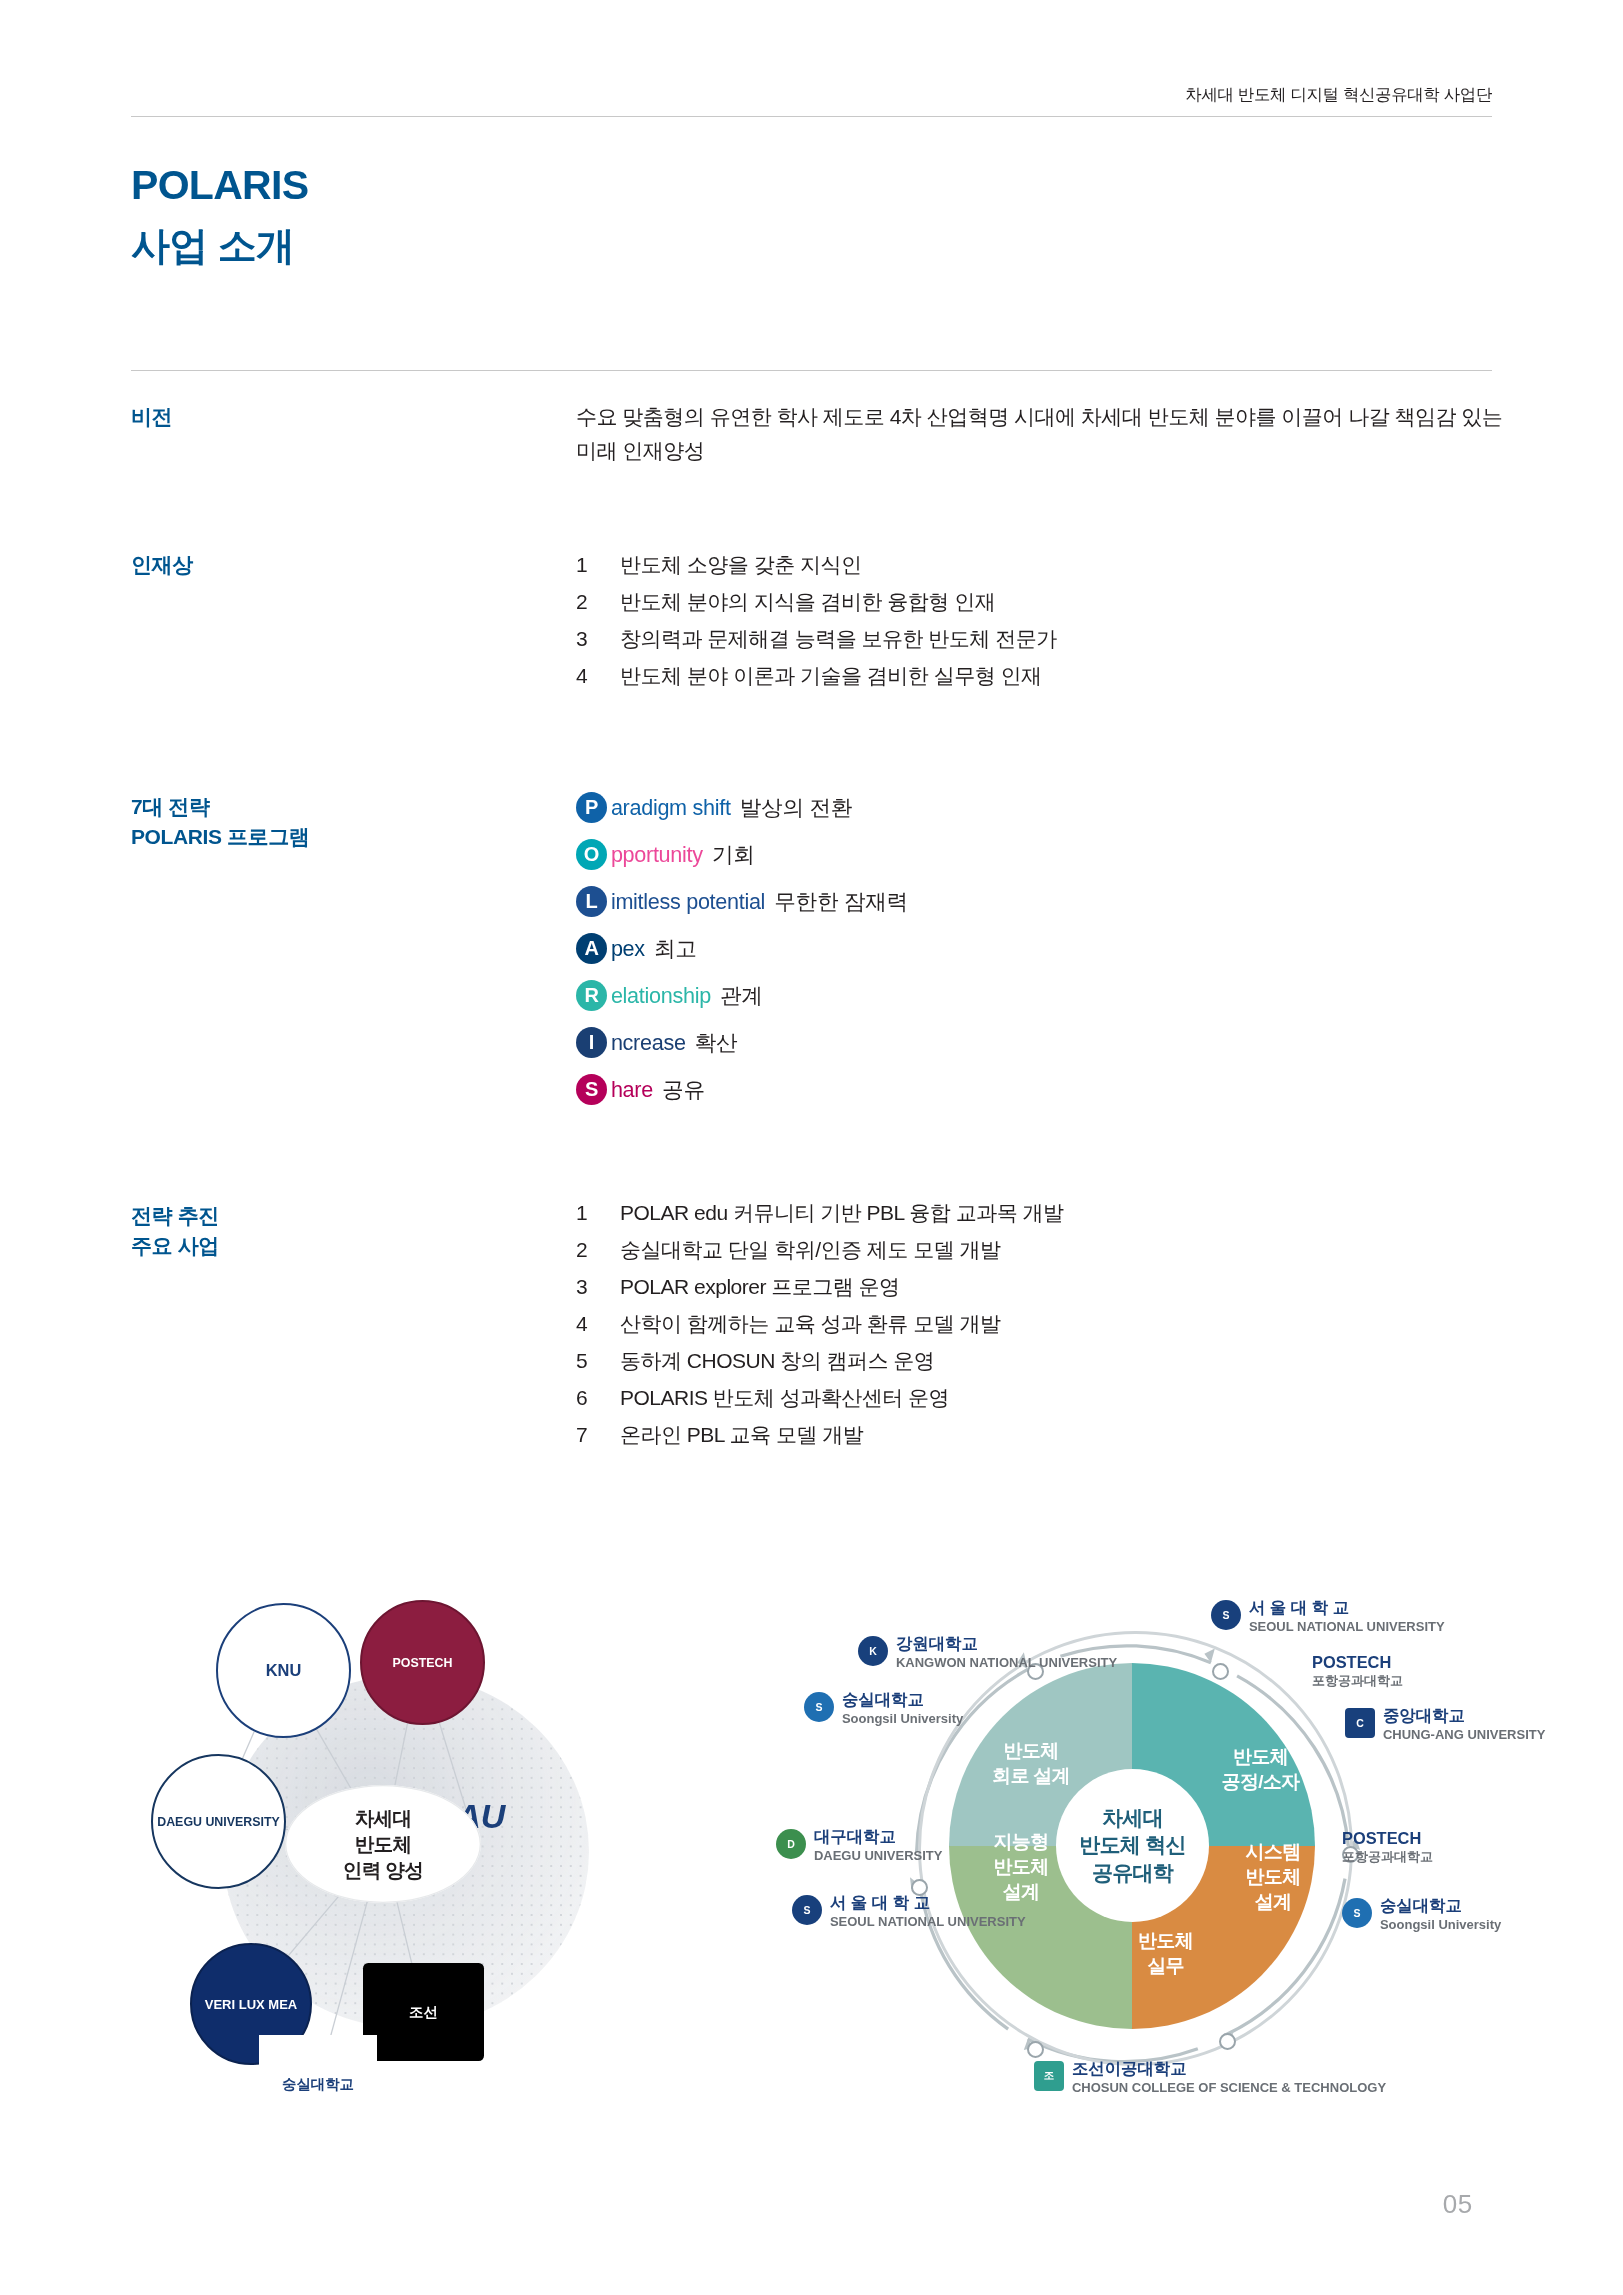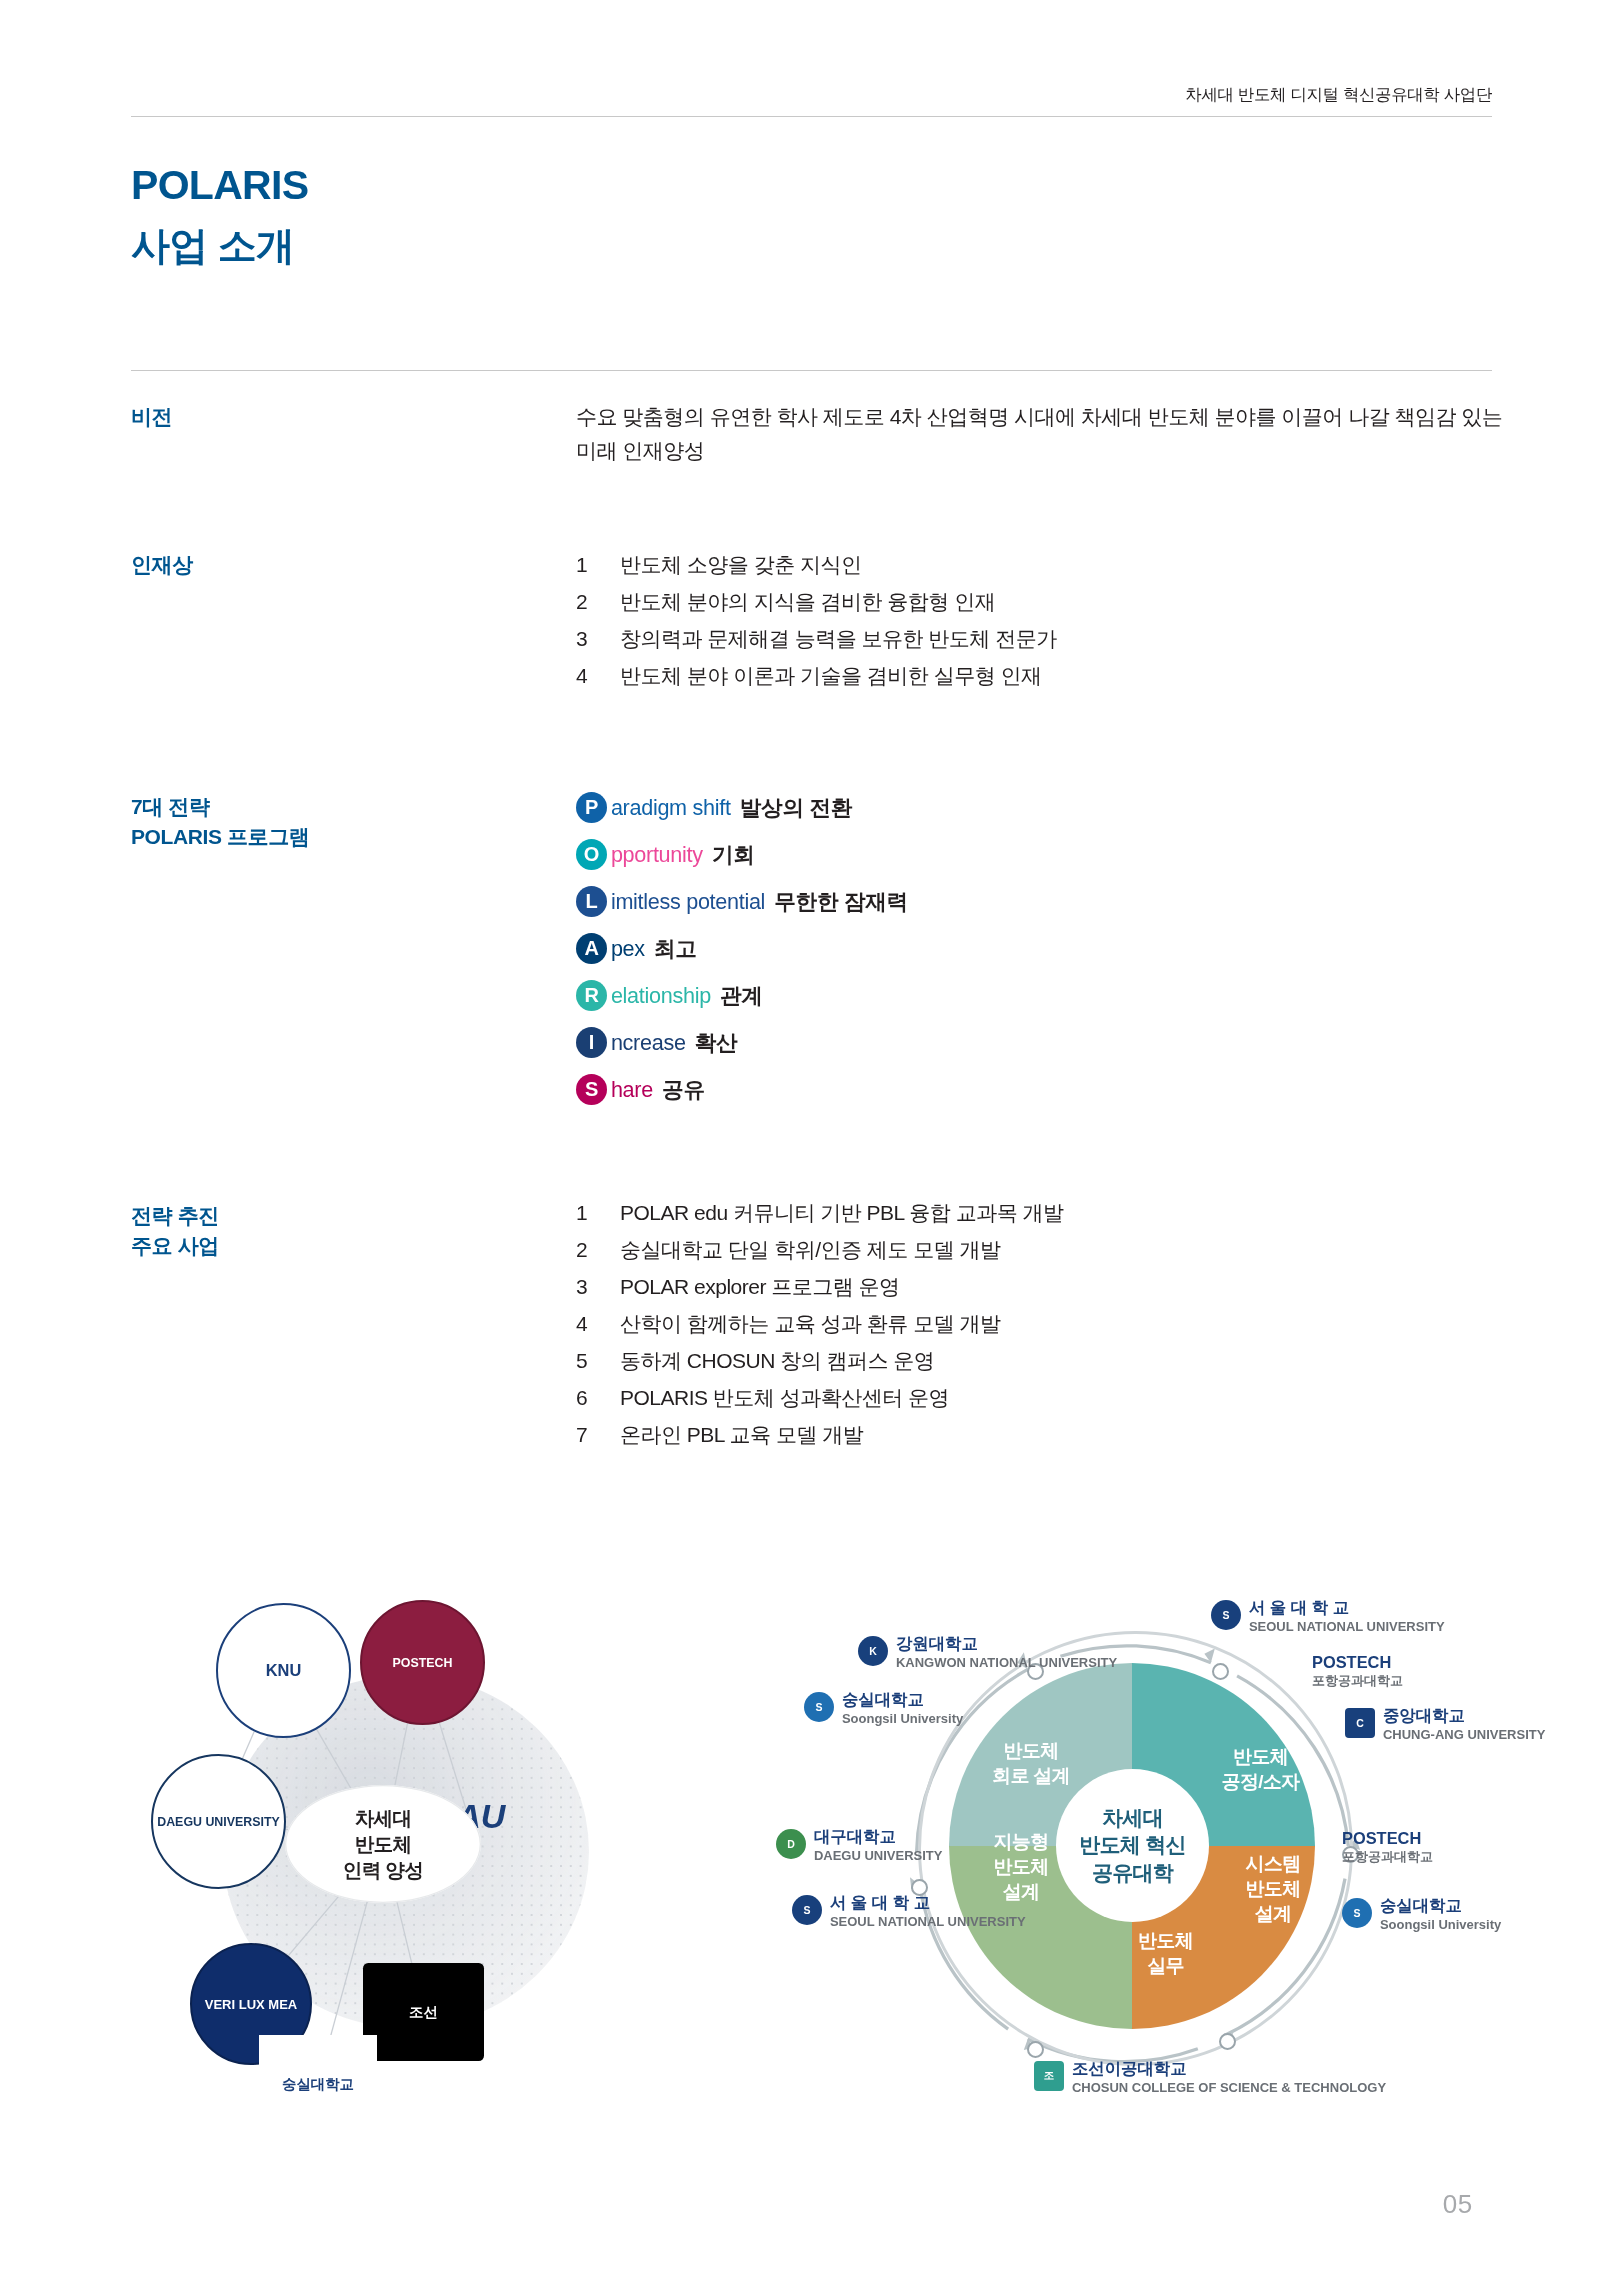--- a/index.html
+++ b/index.html
@@ -135,21 +135,21 @@
     color: #fff;
     font-weight: bold;
     font-size: 20px;
     display: flex;
     align-items: center;
     justify-content: center;
     margin-right: 3.9px;
     flex: 0 0 auto;
   }
   .pol-rest { color: #4c4c4c; }
-  .pol-ko { color: #231f20; margin-left: 9.2px; font-weight: bold; }
+  .pol-ko { color: #231f20; margin-left: 9.2px; }
 
   
   #proj-label { top: 1201px; }
   #proj-list  { top: 1194px; }
 
   
   .page-num {
     position: absolute;
     right: 150px;
     bottom: 75px;
@@ -286,21 +286,21 @@
   .seg-label {
     position: absolute;
     color: #ffffff;
     font-weight: bold;
     font-size: 19px;
     line-height: 25px;
     text-align: center;
     letter-spacing: -0.7px;
   }
   .sl-process { left: 452px; top: 173px; width: 111px;}
-  .sl-system  { left: 471px; top: 280px; width: 98px;}
+  .sl-system  { left: 471px; top: 268px; width: 98px;}
   .sl-practice{ left: 357px; top: 357px; width: 111px;}
   .sl-smart   { left: 219px; top: 258px; width: 98px;}
   .sl-circuit { left: 219px; top: 167px; width: 118px;}
 
   .uni-tag {
     position: absolute;
     display: flex;
     align-items: center;
     gap: 7.9px;
     font-size: 16.4px;

